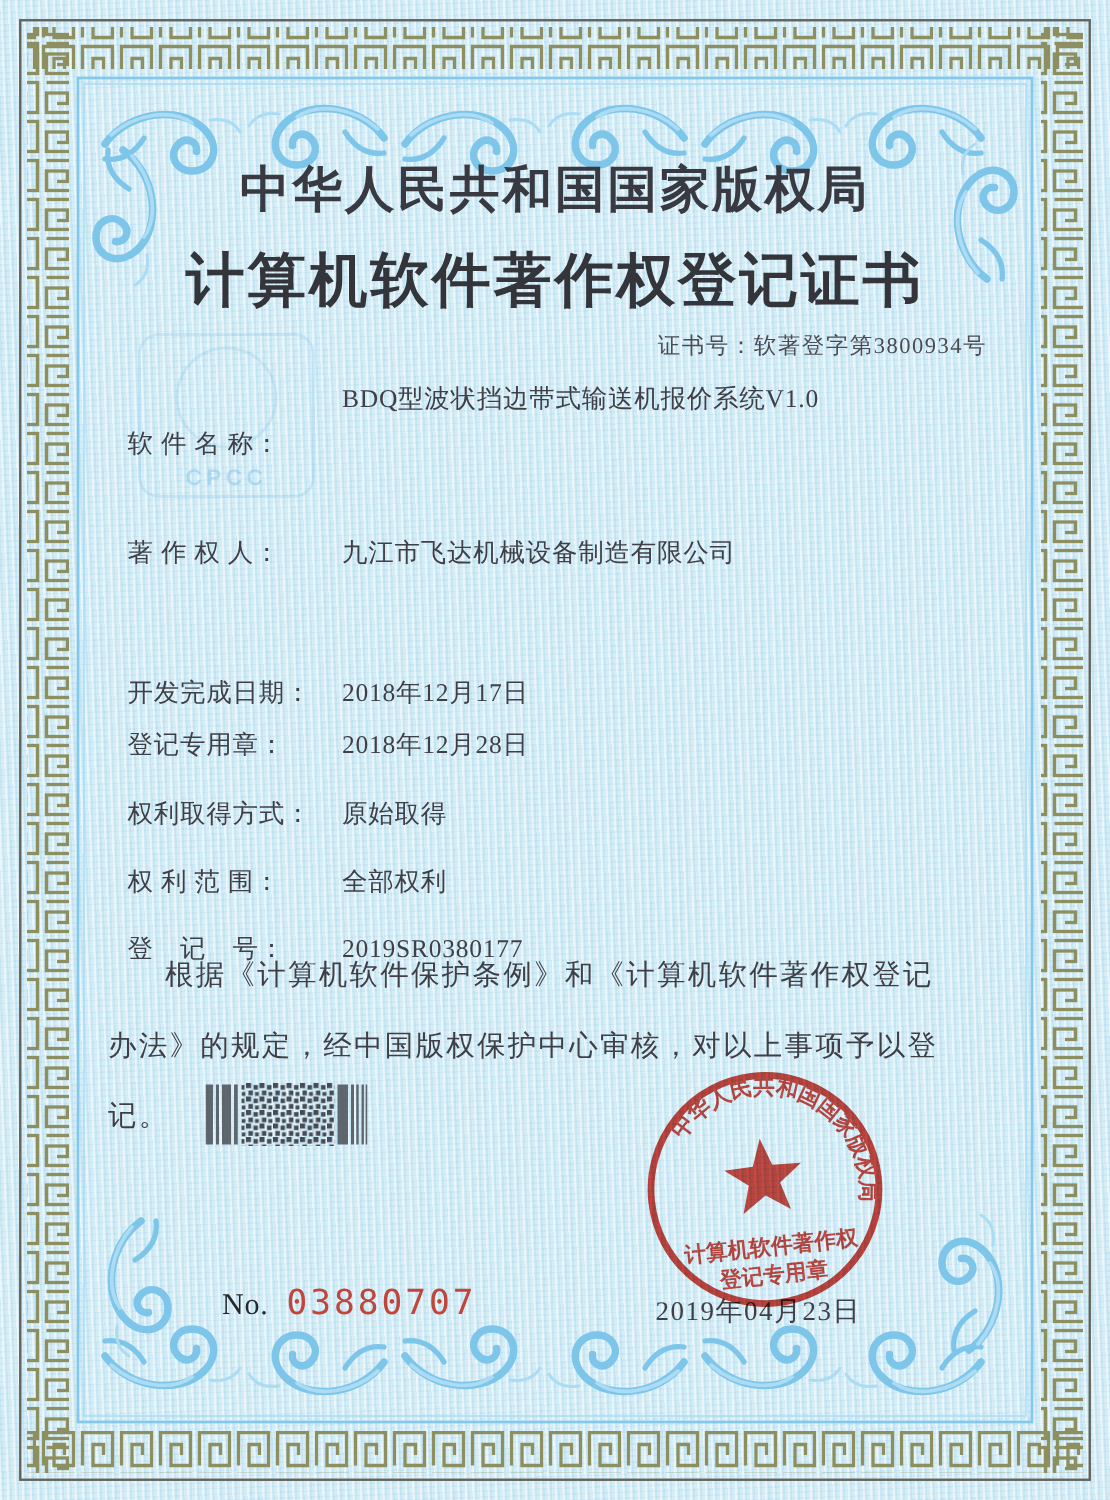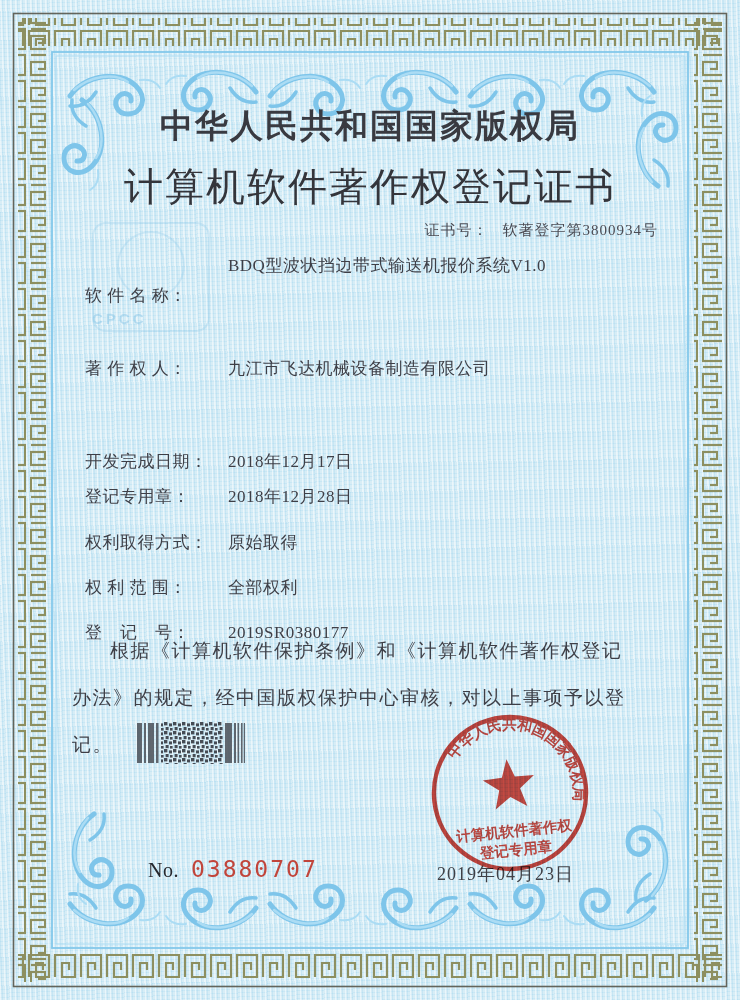--- a/index.html
+++ b/index.html
@@ -13,38 +13,38 @@
     background-color:#d7edf6;
     background-image:
       repeating-linear-gradient(88deg, rgba(255,255,255,.5) 0 1px, rgba(125,196,232,.18) 2px 3px, rgba(255,255,255,0) 3px 5px),
       repeating-linear-gradient(-2deg, rgba(150,210,238,.22) 0 1px, rgba(255,255,255,0) 1px 4px);
   }
   svg.frame{position:absolute;left:0;top:0;}
   
   .issuer{position:absolute;top:104px;left:0;width:740px;margin:0;text-align:center;
     font-size:33px;font-weight:700;letter-spacing:2px;color:#393a41;}
   .cert-title{position:absolute;top:160px;left:0;width:740px;margin:0;text-align:center;
-    font-size:39px;font-weight:400;letter-spacing:2px;color:#34353b;}
+    font-size:39px;font-weight:700;letter-spacing:2px;color:#34353b;}
   .certno{position:absolute;top:221px;right:82px;font-size:15px;color:#4a4b53;letter-spacing:1px;}
-  .certno .cv{margin-left:14px;text-align:center;}
+  .certno .cv{text-align:center;}
   .row{position:absolute;left:85px;font-size:17px;color:#3e3f47;letter-spacing:.5px;white-space:nowrap;}
   .row .lbl{display:inline-block;width:143px;margin-top:32px;}
   .row .vstack{display:inline-flex;flex-direction:row;line-height:27px;vertical-align:top;}
   .statement{position:absolute;top:627px;left:72px;width:562px;margin:0;
     font-size:19px;line-height:47px;letter-spacing:1.5px;color:#3e3f47;text-indent:2em;}
   .serial{position:absolute;left:148px;top:856px;font-size:20px;color:#26282e;letter-spacing:.5px;}
   .serial .num{font-family:"DejaVu Sans Mono",monospace;color:#c1453b;font-size:23px;letter-spacing:2px;margin-left:12px;}
   .issue-date{position:absolute;left:437px;top:862px;font-size:18px;color:#3f4046;letter-spacing:1px;z-index:1;}
   .barcode{position:absolute;left:137px;top:722px;}
   .seal{position:absolute;left:410px;top:693px;z-index:2;mix-blend-mode:multiply;opacity:.92;}
   
   .cpcc{position:absolute;left:92px;top:222px;width:118px;height:110px;opacity:.45;}
   .cpcc .box{position:absolute;inset:0;border:2px solid rgba(140,200,232,.65);border-radius:14px;}
   .cpcc .circ{position:absolute;left:25px;top:9px;width:64px;height:64px;border:2px solid rgba(140,200,232,.65);border-radius:50%;}
-  .cpcc .txt{position:absolute;bottom:5px;width:100%;color:rgba(120,190,228,.95);
+  .cpcc .txt{position:absolute;bottom:5px;width:100%;text-align:center;color:rgba(120,190,228,.95);
     font-size:15px;letter-spacing:3px;font-family:"Liberation Sans",sans-serif;font-weight:700;}
 </style>
 </head>
 <body>
 
 <div class="page">
 
   <svg class="frame" width="740" height="1000" viewBox="0 0 740 1000">
     <defs>
       <pattern id="gkH" width="26" height="28" patternUnits="userSpaceOnUse">

